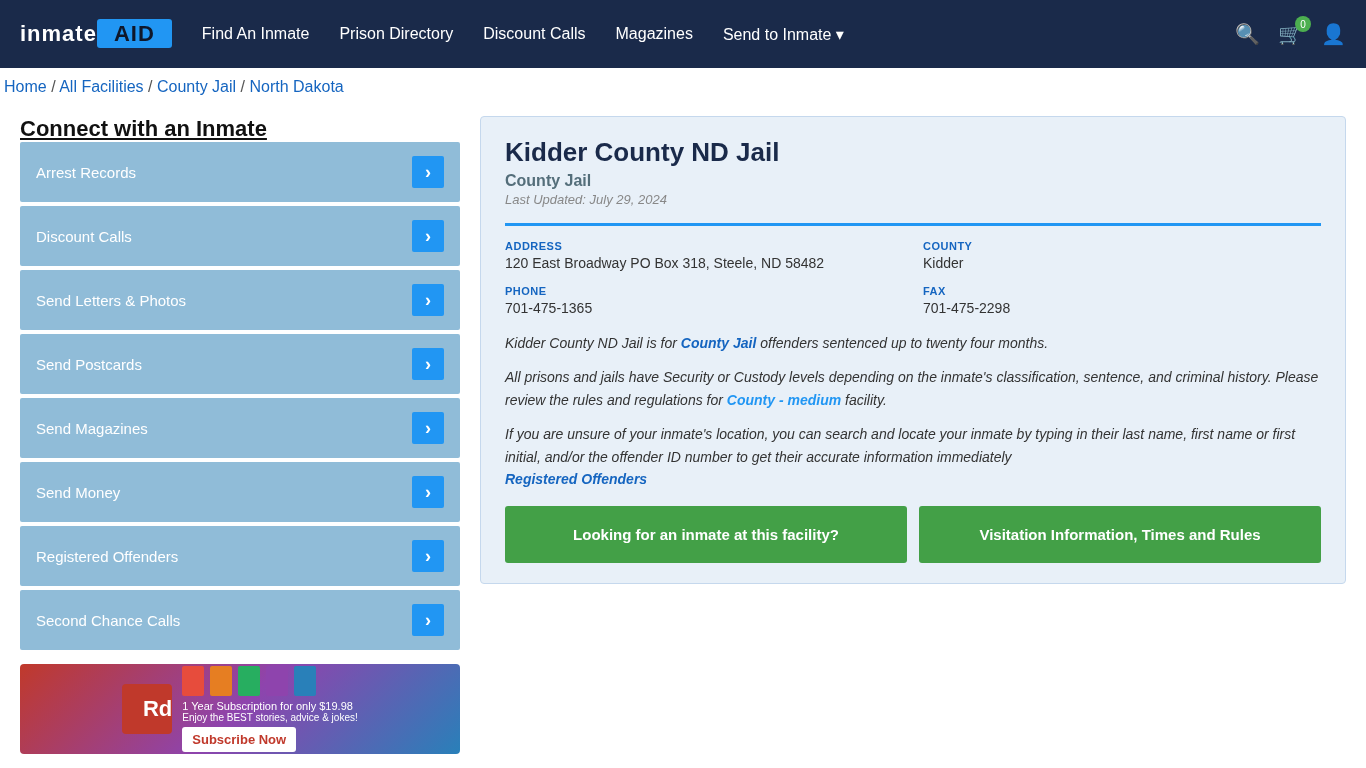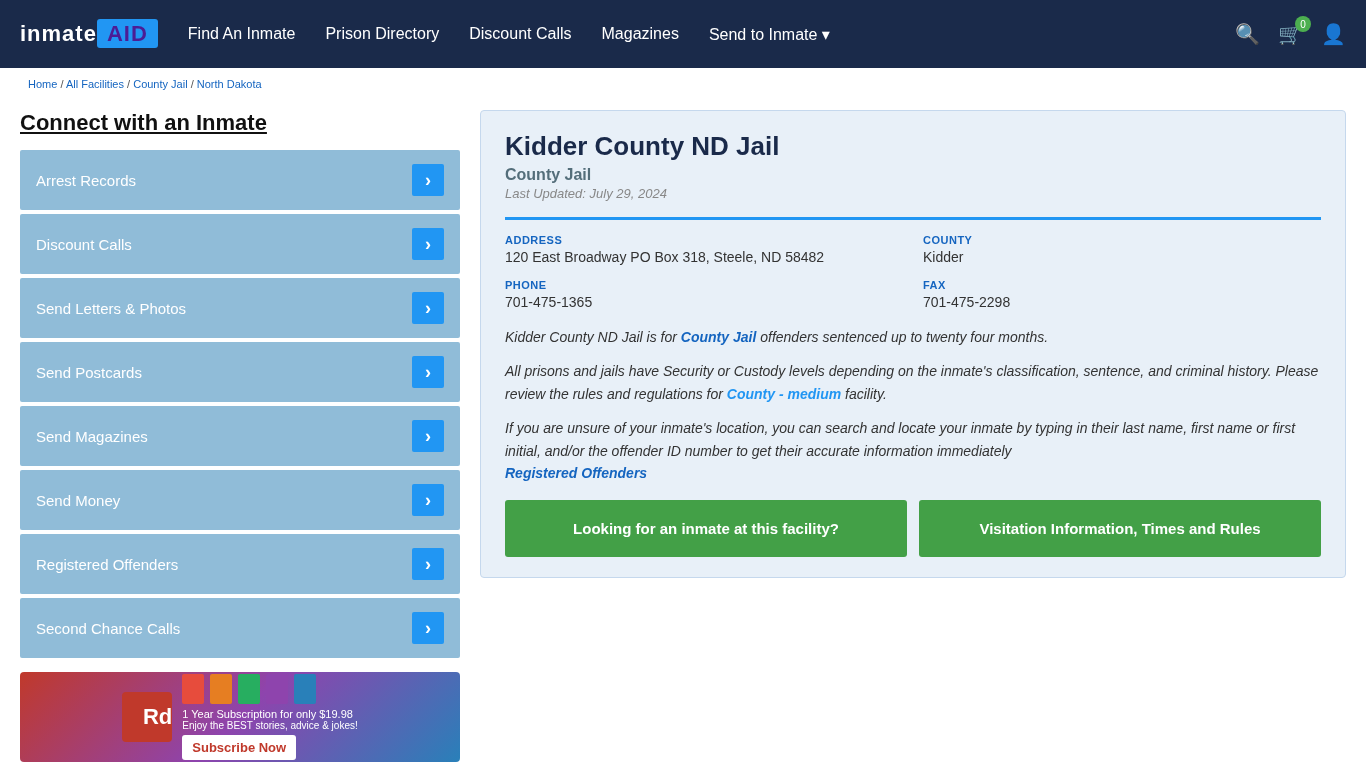--- a/index.html
+++ b/index.html
@@ -19,22 +19,22 @@
       margin-right: 30px;
     }
     .logo-text {
       color: #fff;
       font-size: 22px;
       font-weight: bold;
       letter-spacing: 1px;
     }
     .logo-aid {
       background: #2196F3;
-      color: #4c1d95;
-      padding: 2px 10px;
+      color: #0f172a;
+      padding: 2px 17px;
       border-radius: 3px;
       font-size: 22px;
       font-weight: bold;
     }
     nav {
       display: flex;
       align-items: center;
       flex: 1;
       gap: 30px;
     }
@@ -72,22 +72,22 @@
       font-size: 10px;
       width: 16px;
       height: 16px;
       display: flex;
       align-items: center;
       justify-content: center;
     }
 
     
     .breadcrumb {
-      padding: 10px 28px;
-      font-size: 11px;
+      padding: 10px 4px;
+      font-size: 16px;
     }
     .breadcrumb a {
       color: #1565c0;
       text-decoration: none;
     }
     .breadcrumb span { color: #555; }
 
     
     .main-container {
       display: flex;
@@ -98,21 +98,20 @@
 
     
     .sidebar {
       width: 440px;
       flex-shrink: 0;
     }
     .sidebar-title {
       font-size: 22px;
       font-weight: bold;
       text-decoration: underline;
-      margin-bottom: 14px;
       color: #111;
     }
     .sidebar-menu {
       display: flex;
       flex-direction: column;
       gap: 4px;
     }
     .sidebar-item {
       background: #90bcd8;
       display: flex;

